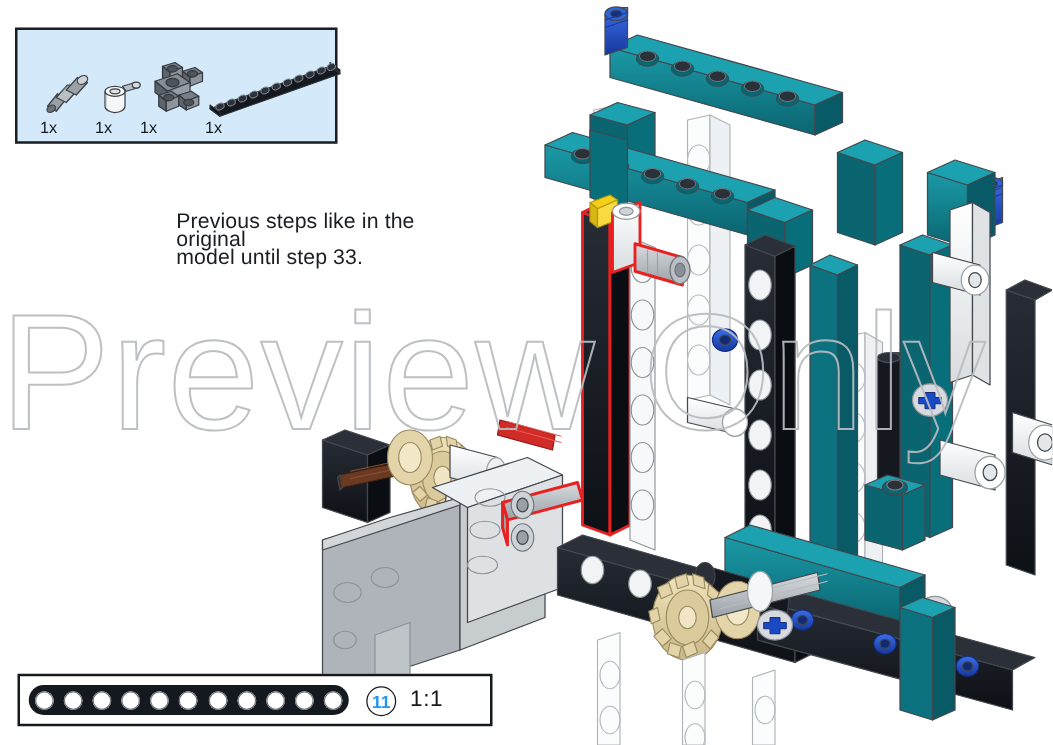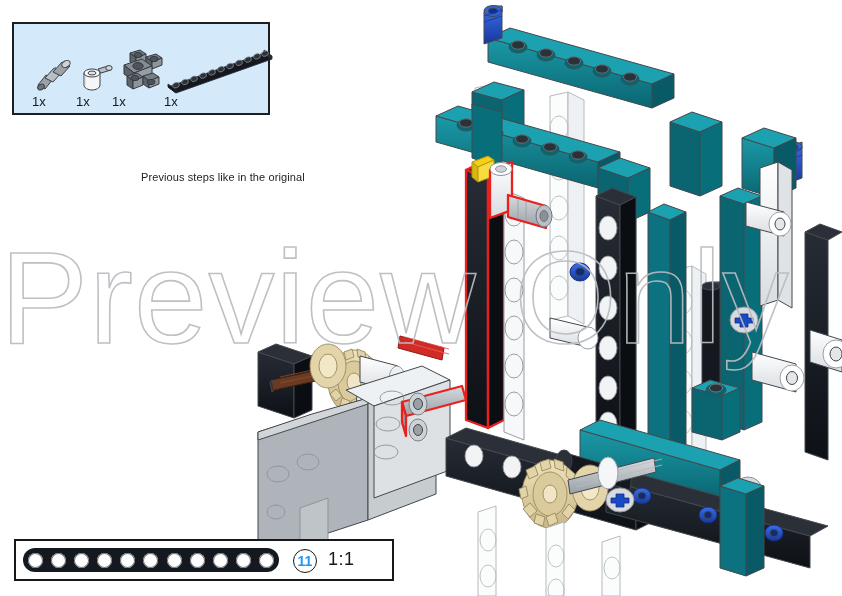--- a/index.html
+++ b/index.html
@@ -49,21 +49,21 @@
     position: relative;
     height: 46px;
   }
 
   
   #note {
     position: absolute;
     left: 141px;
     top: 170px;
     width: 215px;
-    font-size: 11px;
+    font-size: 17px;
     line-height: 14.5px;
     color: #1a1d21;
     letter-spacing: 0.1px;
   }
 
   
   #watermark {
     position: absolute;
     left: 0;
     top: 232px;
@@ -248,20 +248,21 @@
           </svg>
         </div>
         <div class="part-qty">1x</div>
       </div>
 
     </div>
   </div>
 
   <div id="note">
     <div>Previous steps like in the original</div>
+    <div>model until step 33.</div>
   </div>
 
   <div id="model">
     <svg width="592" height="596" viewBox="0 0 592 596">
       <defs>
         <linearGradient id="tealG" x1="0" y1="0" x2="0" y2="1">
           <stop offset="0" stop-color="#1b99a6"></stop>
             <stop offset="1" stop-color="#0a6571"></stop>
         </linearGradient>
         <linearGradient id="blkG" x1="0" y1="0" x2="0" y2="1">

